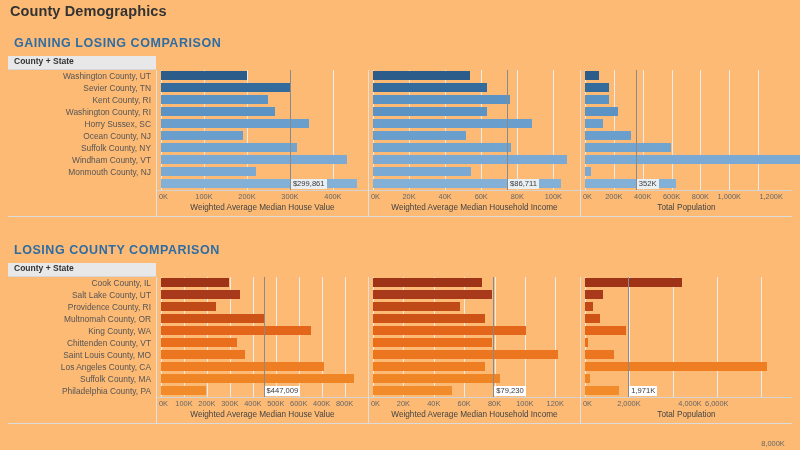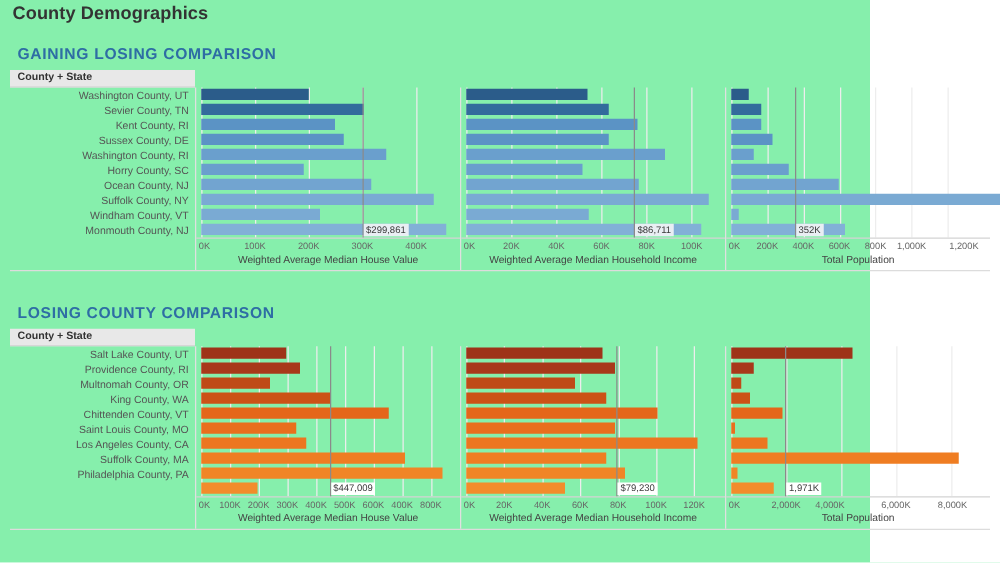--- a/index.html
+++ b/index.html
@@ -3,21 +3,21 @@
 <meta charset="utf-8">
 <style>
   * { box-sizing: border-box; }
   html, body {
     margin: 0; padding: 0;
     width: 800px; height: 450px;
     background: #ffffff;
     font-family: "Liberation Sans", sans-serif;
     overflow: hidden;
   }
-  .page { position: relative; width: 696px; height: 450px; background:#86efac; }
+  .page { position: relative; width: 800px; height: 450px; background:#fdba74; }
 
   .page-title {
     position: absolute; left: 10px; top: 3px;
     font-size: 14.5px; font-weight: bold; color: #333333;
     letter-spacing: .1px;
   }
 
   .section { position: absolute; left: 0; width: 800px; }
   .section-title {
     position: absolute; left: 14px; top: 0;
@@ -113,23 +113,22 @@
     <div class="section-title">GAINING LOSING COMPARISON</div>
     <div class="panel" id="panel-gaining" style="top:20px;">
         <div class="hdr-row">
           <div class="hdr-label">County + State</div>
         </div>
         <div class="chart-area" style="height: 146px;">
           <div class="rowlabels" style="height: 120px;">
             <div class="rowlabel">Washington County, UT</div>
             <div class="rowlabel">Sevier County, TN</div>
             <div class="rowlabel">Kent County, RI</div>
-            <div class="rowlabel">Sussex County, DE</div>
             <div class="rowlabel">Washington County, RI</div>
-            <div class="rowlabel">Horry County, SC</div>
+            <div class="rowlabel">Horry Sussex, SC</div>
             <div class="rowlabel">Ocean County, NJ</div>
             <div class="rowlabel">Suffolk County, NY</div>
             <div class="rowlabel">Windham County, VT</div>
             <div class="rowlabel">Monmouth County, NJ</div>
           </div>
           <div class="panes" style="height: 146px;">
             <div class="pane first" style="left: 0px; width: 212px;">
               <div class="plot" style="height: 120px;">
                 <div class="gridline" style="left: 4px;"></div>
                 <div class="gridline" style="left: 46.9787px;"></div>
@@ -292,20 +291,21 @@
   </div>
 
   <div class="section" id="section-losing" style="top:243px;">
     <div class="section-title">LOSING COUNTY COMPARISON</div>
     <div class="panel" id="panel-losing" style="top:20px;">
         <div class="hdr-row">
           <div class="hdr-label">County + State</div>
         </div>
         <div class="chart-area" style="height: 146px;">
           <div class="rowlabels" style="height: 120px;">
+            <div class="rowlabel">Cook County, IL</div>
             <div class="rowlabel">Salt Lake County, UT</div>
             <div class="rowlabel">Providence County, RI</div>
             <div class="rowlabel">Multnomah County, OR</div>
             <div class="rowlabel">King County, WA</div>
             <div class="rowlabel">Chittenden County, VT</div>
             <div class="rowlabel">Saint Louis County, MO</div>
             <div class="rowlabel">Los Angeles County, CA</div>
             <div class="rowlabel">Suffolk County, MA</div>
             <div class="rowlabel">Philadelphia County, PA</div>
           </div>
@@ -459,23 +459,23 @@
                 <div class="barrow">
                   <div class="bar" style="left: 4px; width: 34.2522px; background: rgb(242, 140, 43);"></div>
                 </div>
                 <div class="refline" style="left: 47.2763px;"></div>
                 <div class="reflabel orange" style="left: 48.2763px; top: 109px;">1,971K</div>
               </div>
               <div class="axis" style="top: 120px;">
                 <div class="axis-line"></div>
                 <div class="tick zero" style="left: 4px;">0K</div>
                 <div class="tick" style="left: 47.913px;">2,000K</div>
-                <div class="tick" style="left: 83px;">4,000K</div>
+                <div class="tick" style="left: 109px;">4,000K</div>
                 <div class="tick" style="left: 135.739px;">6,000K</div>
-                <div class="tick" style="left: 181px;">8,000K</div>
+                <div class="tick" style="left: 192px; margin-top: 40px;">8,000K</div>
                 <div class="axis-title">Total Population</div>
               </div>
             </div>
           </div>
         </div>
         <div class="panel-border-bottom" style="position: relative;"></div>
       </div>
   </div>
 
 </div>

